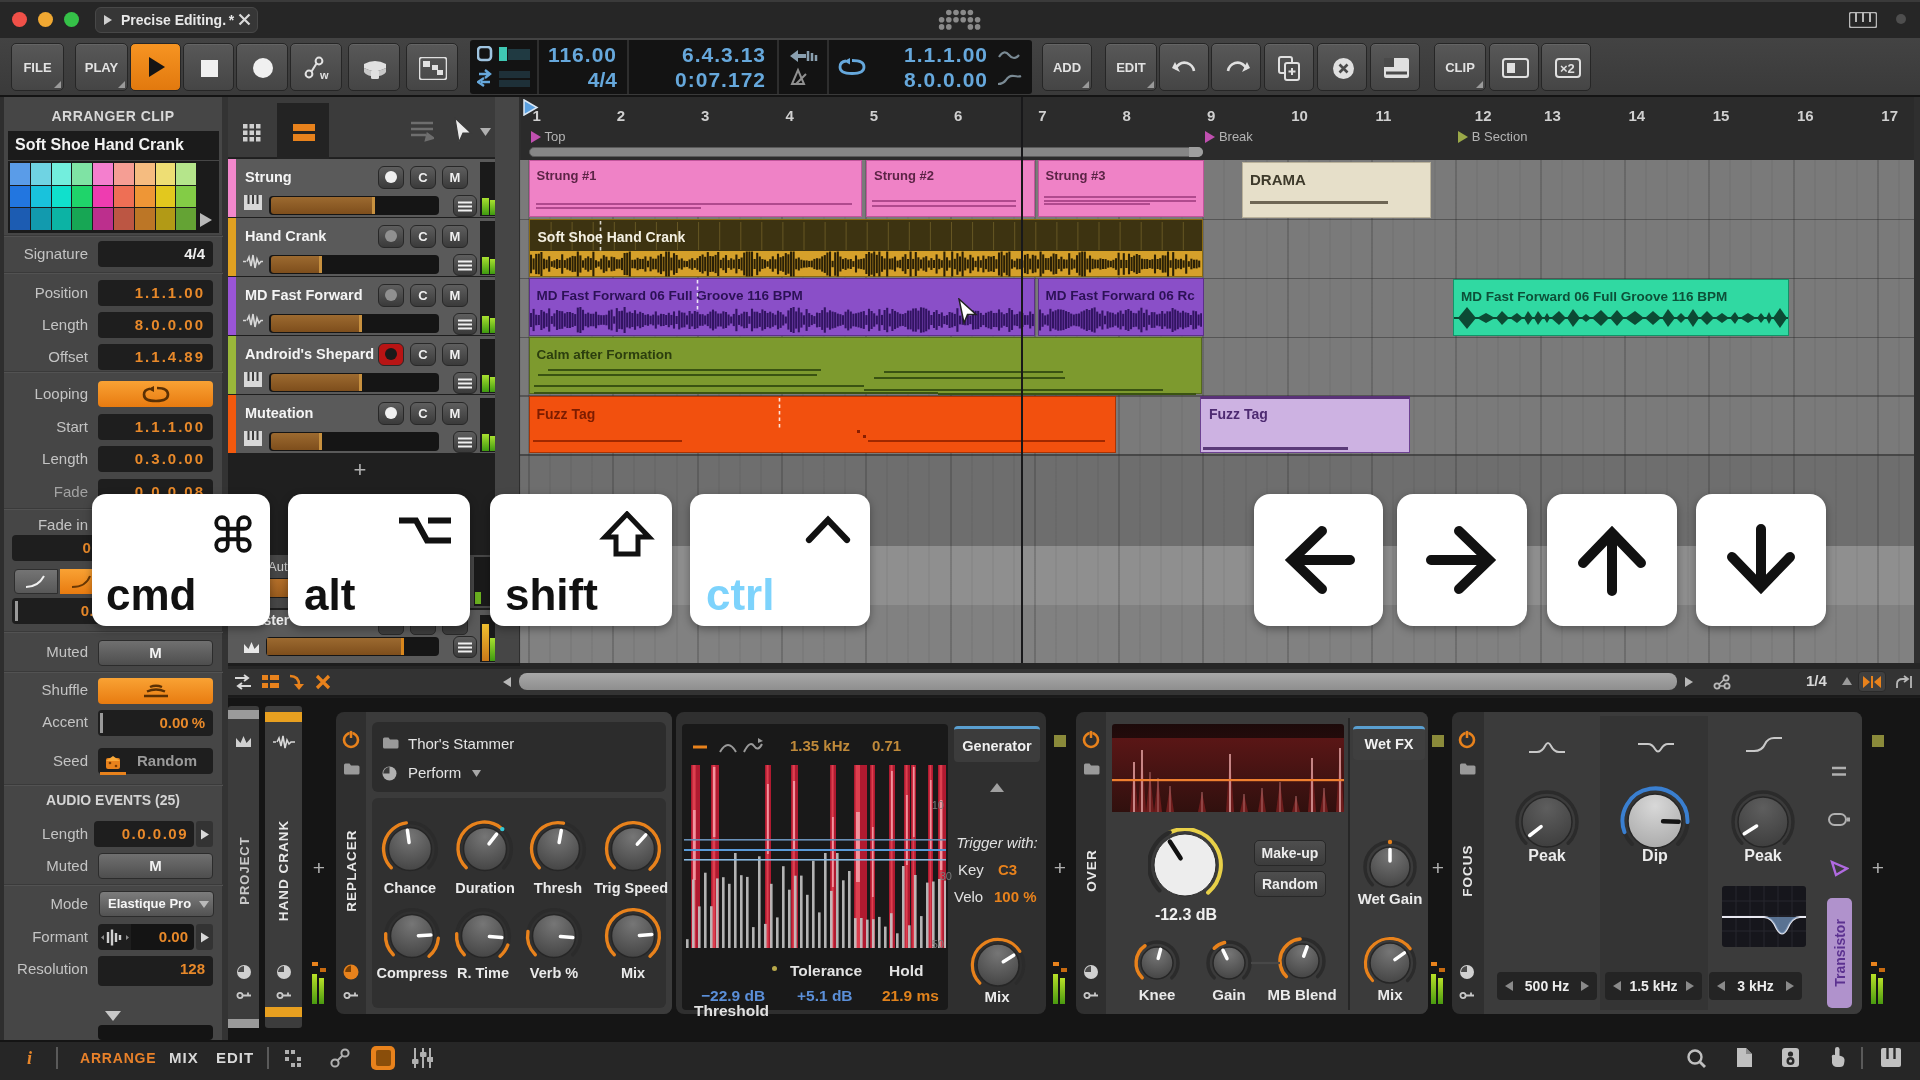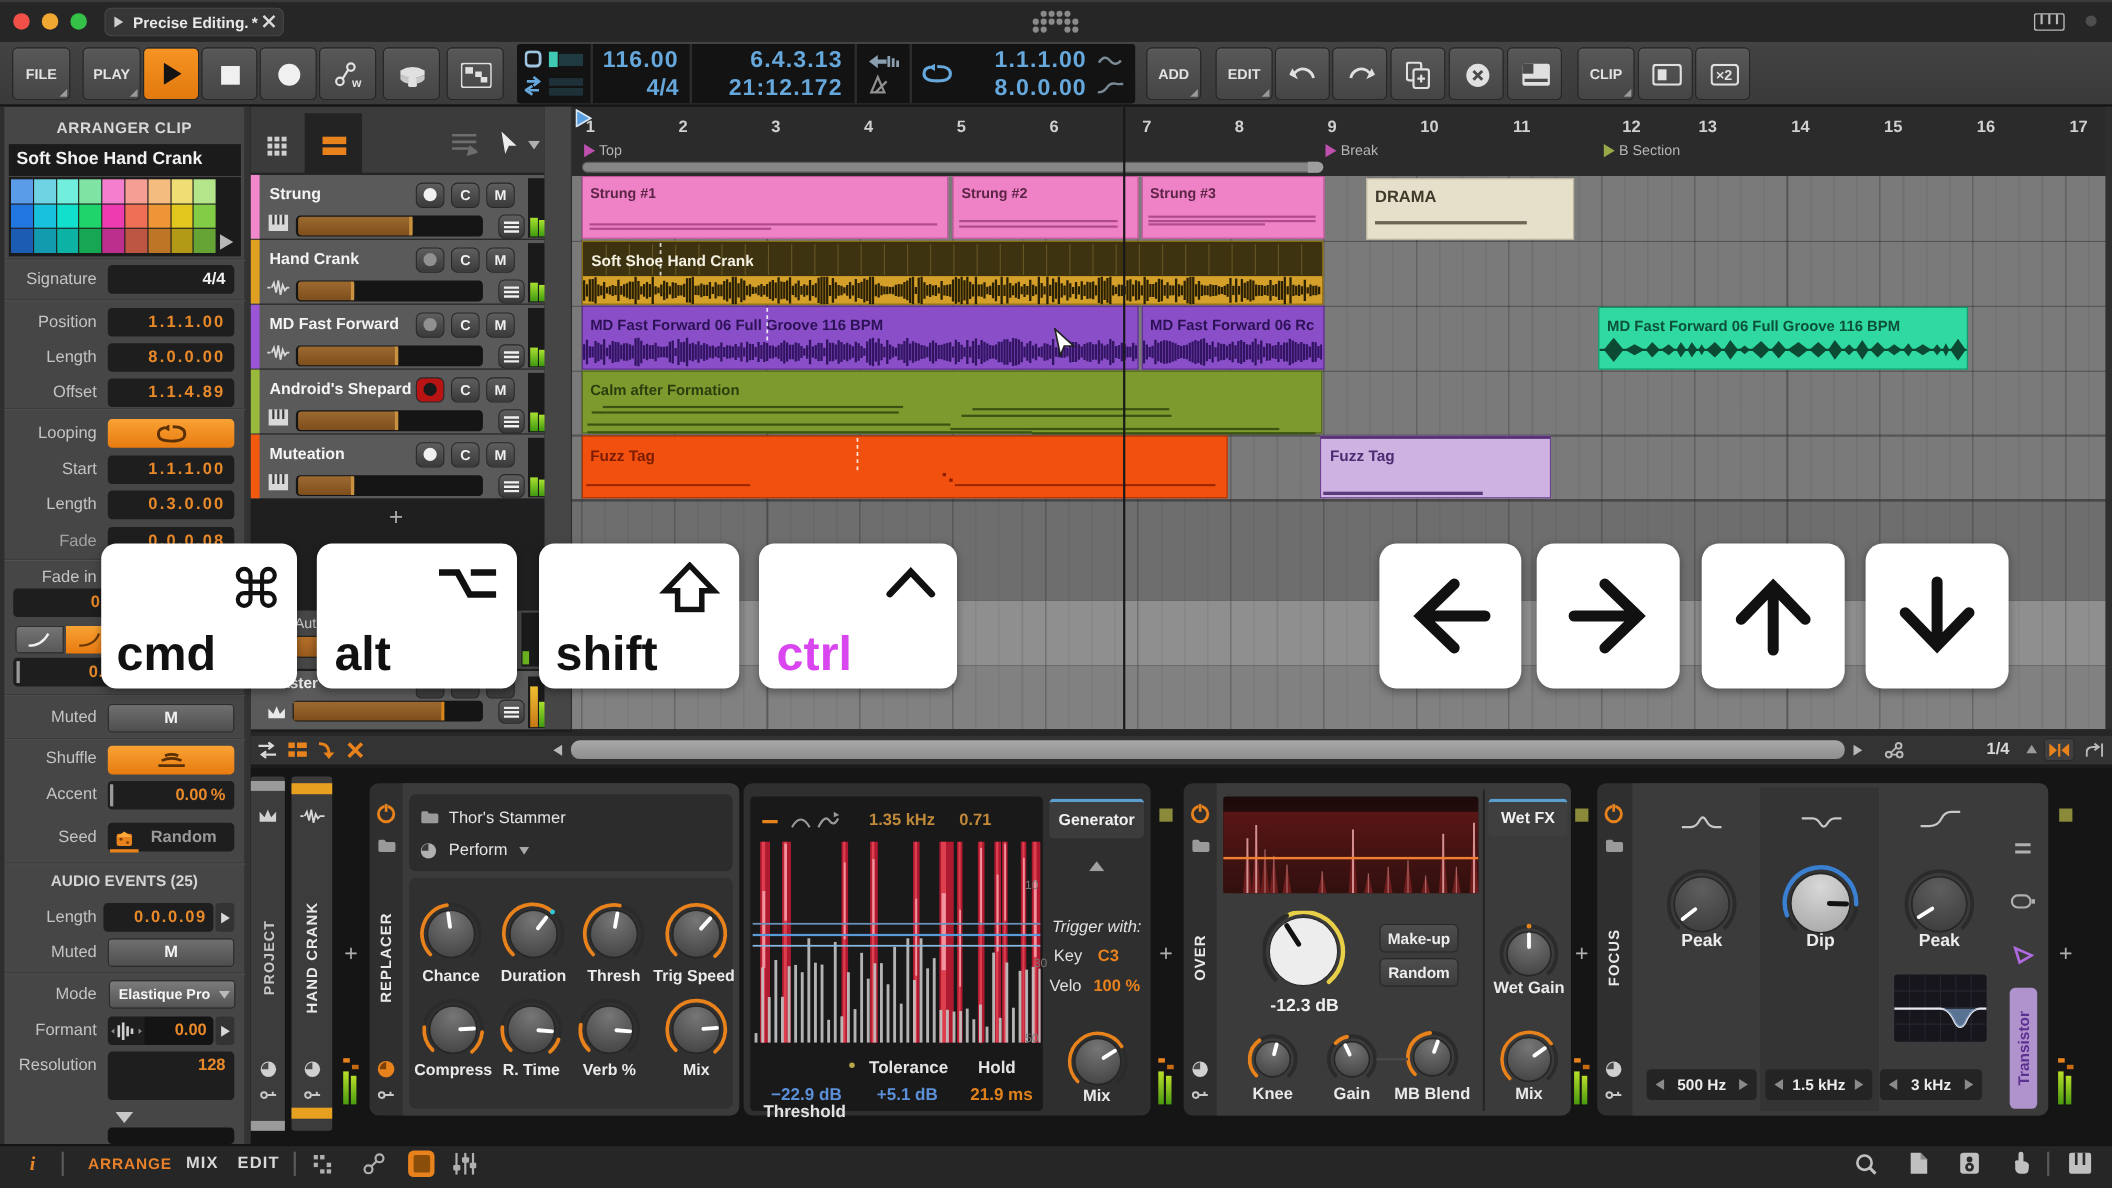--- a/index.html
+++ b/index.html
@@ -87,21 +87,21 @@
     <rect x="1" y="1" width="13" height="13" rx="3.5" fill="none" stroke="#9fc4e0" stroke-width="2.6"></rect>
 <rect x="22" y="1" width="8" height="14" fill="#3fc8b4"></rect>
     <rect x="31" y="3" width="22" height="11" fill="#203a42"></rect>
 <path d="M2 28 H11 M8 24 L13 28 L8 32 M13 36 H4 M7 32 L1 36 L7 40" stroke="#66a8dc" stroke-width="2.4" fill="none"></path>
 <rect x="22" y="25" width="31" height="7" fill="#1e3038"></rect>
     <rect x="22" y="34" width="31" height="7" fill="#1e3038"></rect>
   </svg>
 <div style="position:absolute;right:1303px;top:34px;font-size:21px;line-height:42px;color:#66a8dc;white-space:nowrap;font-weight:bold;letter-spacing:1px;">116.00</div>
 <div style="position:absolute;right:1303px;top:59px;font-size:21px;line-height:42px;color:#66a8dc;white-space:nowrap;font-weight:bold;">4/4</div>
 <div style="position:absolute;right:1154px;top:34px;font-size:21px;line-height:42px;color:#66a8dc;white-space:nowrap;font-weight:bold;letter-spacing:1px;">6.4.3.13</div>
-<div style="position:absolute;right:1154px;top:59px;font-size:21px;line-height:42px;color:#66a8dc;white-space:nowrap;font-weight:bold;letter-spacing:1px;">21:12.172</div>
+<div style="position:absolute;right:1154px;top:59px;font-size:21px;line-height:42px;color:#66a8dc;white-space:nowrap;font-weight:bold;letter-spacing:1px;">0:07.172</div>
 <svg style="position:absolute;left:786px;top:46px;" width="34" height="42" viewBox="0 0 34 42">
     <path d="M4 10 L12 4 V8 H20 V12 H12 V16 Z" fill="#8aa0b0"></path>
     <path d="M22 5 V15 M26 7 V15 M30 9 V15" stroke="#8aa0b0" stroke-width="2.5"></path>
 <path d="M6 38 L12 24 L18 38 Z M10 38 L20 28" stroke="#909090" stroke-width="2" fill="none"></path>
   </svg>
 <svg style="position:absolute;left:838px;top:58px;" width="28" height="18" viewBox="0 0 28 18">
     <path d="M14 2.5 C22 2.5 26 4 26 9 C26 14 22 15.5 14 15.5 C6 15.5 2 14 2 9 C2 5.5 4 3.5 8 3" stroke="#66a8dc" stroke-width="2.8" fill="none"></path>
     <path d="M12 0 L6 3.2 L12 6.5 Z" fill="#66a8dc"></path>
   </svg>
 <div style="position:absolute;right:932px;top:34px;font-size:21px;line-height:42px;color:#66a8dc;white-space:nowrap;font-weight:bold;letter-spacing:1px;">1.1.1.00</div>
@@ -273,21 +273,21 @@
 <svg style="position:absolute;left:100px;top:929px;" width="30" height="17" viewBox="0 0 30 17">
     <path d="M8 3 V14 M12 0.5 V16.5 M16 4 V13 M20 6 V11" stroke="#cfcfcf" stroke-width="2.4"></path>
     <path d="M4 6 L1 8.5 L4 11 Z M26 6 L29 8.5 L26 11 Z" fill="#8a8a8a"></path>
   </svg>
 <div style="position:absolute;left:131px;top:924px;width:63px;height:26px;background:#141414;border-radius:0 4px 4px 0;color:#e8892a;font-size:15px;font-weight:bold;line-height:26px;text-align:right;padding-right:6px;">0.00</div>
 <div style="position:absolute;left:196px;top:924px;width:17px;height:26px;background:#333333;border-radius:3px;"></div>
 <svg style="position:absolute;left:200px;top:932px;" width="10" height="11" viewBox="0 0 10 11">
     <path d="M1 0.5 L9 5.5 L1 10.5 Z" fill="#d8d8d8"></path>
   </svg>
 <div style="position:absolute;right:1832px;top:954px;font-size:15px;line-height:30px;color:#c4c4c4;white-space:nowrap;">Resolution</div>
-<div style="position:absolute;left:98px;top:956px;width:115px;height:44px;background:#1e1e1e;border-radius:4px;color:#e8892a;font-size:15px;font-weight:bold;line-height:26px;text-align:right;padding-right:8px;">128</div>
+<div style="position:absolute;left:98px;top:956px;width:115px;height:30px;background:#1e1e1e;border-radius:4px;color:#e8892a;font-size:15px;font-weight:bold;line-height:26px;text-align:right;padding-right:8px;">128</div>
 <svg style="position:absolute;left:105px;top:1011px;" width="16" height="10" viewBox="0 0 16 10">
     <path d="M0 0 H16 L8 10 Z" fill="#c8c8c8"></path>
   </svg>
 <div style="position:absolute;left:98px;top:1025px;width:115px;height:15px;background:#141414;border-radius:4px;"></div>
 <div style="position:absolute;left:228px;top:97px;width:267px;height:566px;background:#1f1f1f;"></div>
 <div style="position:absolute;left:228px;top:97px;width:267px;height:61px;background:#3b3b3b;border-bottom:1px solid #222;"></div>
 <svg style="position:absolute;left:243px;top:124px;" width="18" height="18" viewBox="0 0 18 18">
     <rect x="0.0" y="0.0" width="4.5" height="4.5" fill="#cfcfcf"></rect>
     <rect x="0.0" y="6.5" width="4.5" height="4.5" fill="#cfcfcf"></rect>
     <rect x="0.0" y="13.0" width="4.5" height="4.5" fill="#cfcfcf"></rect>
@@ -1796,21 +1796,21 @@
 <div style="position:absolute;left:304px;top:570px;font-size:44px;font-weight:bold;color:#111;z-index:21;letter-spacing:0px;">alt</div>
 <svg style="position:absolute;left:399px;top:517px;z-index:21" width="54" height="27" viewBox="0 0 54 27">
     <path d="M0 3.5 H17 L28 23.5 H52 M29 3.5 H52" stroke="#111" stroke-width="6" fill="none"></path>
   </svg>
 <div class="key" style="position:absolute;left:490px;top:494px;width:182px;height:132px;"></div>
 <div style="position:absolute;left:505px;top:570px;font-size:44px;font-weight:bold;color:#111;z-index:21;letter-spacing:0px;">shift</div>
 <svg style="position:absolute;left:599px;top:511px;z-index:21" width="56" height="46" viewBox="0 0 56 46">
     <path d="M28 3 L50 26 H39 V43 H17 V26 H6 Z" stroke="#111" stroke-width="5" fill="none" stroke-linejoin="miter"></path>
   </svg>
 <div class="key" style="position:absolute;left:690px;top:494px;width:180px;height:132px;"></div>
-<div style="position:absolute;left:706px;top:570px;font-size:44px;font-weight:bold;color:#d946ef;z-index:21;letter-spacing:0px;">ctrl</div>
+<div style="position:absolute;left:706px;top:570px;font-size:44px;font-weight:bold;color:#7dd3fc;z-index:21;letter-spacing:0px;">ctrl</div>
 <svg style="position:absolute;left:802px;top:513px;z-index:21" width="52" height="32" viewBox="0 0 52 32">
     <path d="M7 27 L26 7 L45 27" stroke="#111" stroke-width="6.2" fill="none" stroke-linecap="round"></path>
   </svg>
 <div class="key" style="position:absolute;left:1254px;top:494px;width:129px;height:132px;border-radius:16px;"></div>
 <svg style="position:absolute;left:1281.5px;top:523px;z-index:21" width="74" height="74" viewBox="0 0 74 74">
     <path d="M68 37 H10 M40 8 L10 37 L40 66" stroke="#111" stroke-width="10" fill="none" stroke-linecap="round"></path>
   </svg>
 <div class="key" style="position:absolute;left:1397px;top:494px;width:130px;height:132px;border-radius:16px;"></div>
 <svg style="position:absolute;left:1425.0px;top:523px;z-index:21" width="74" height="74" viewBox="0 0 74 74">
     <path d="M6 37 H64 M34 8 L64 37 L34 66" stroke="#111" stroke-width="10" fill="none" stroke-linecap="round"></path>

